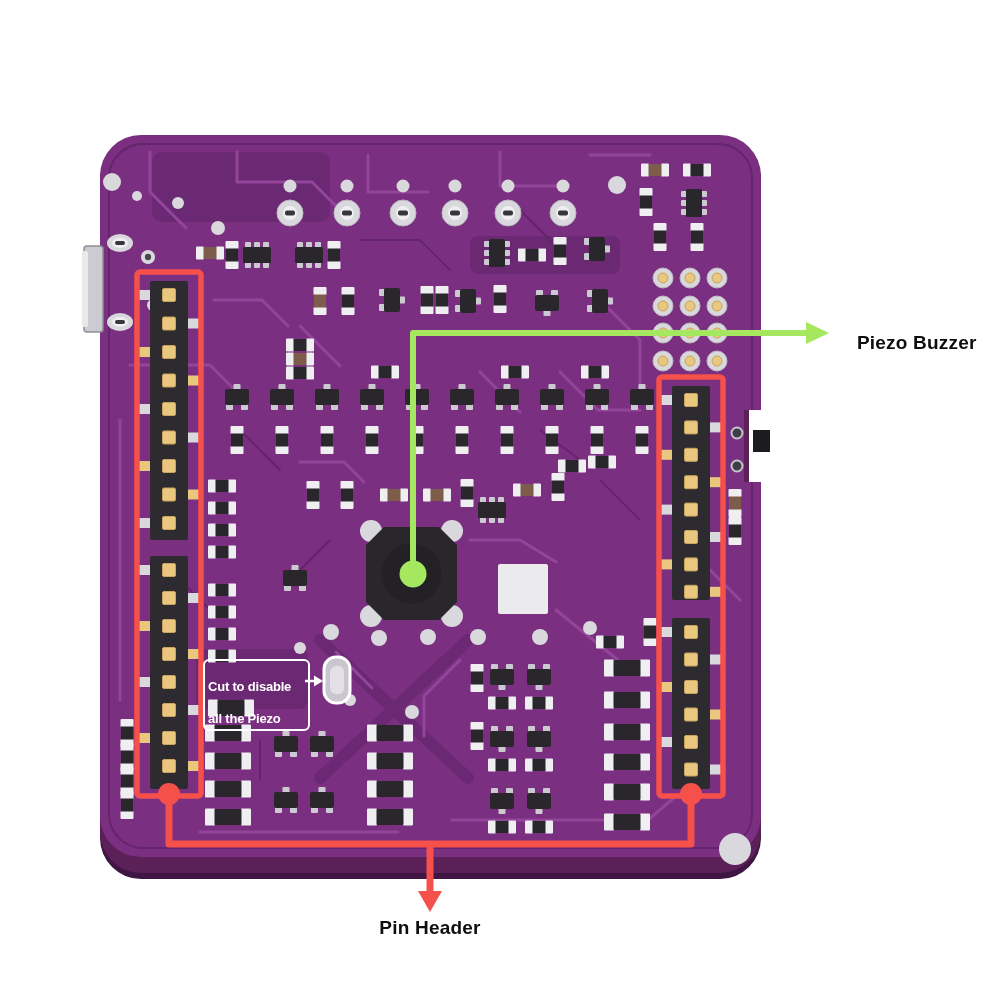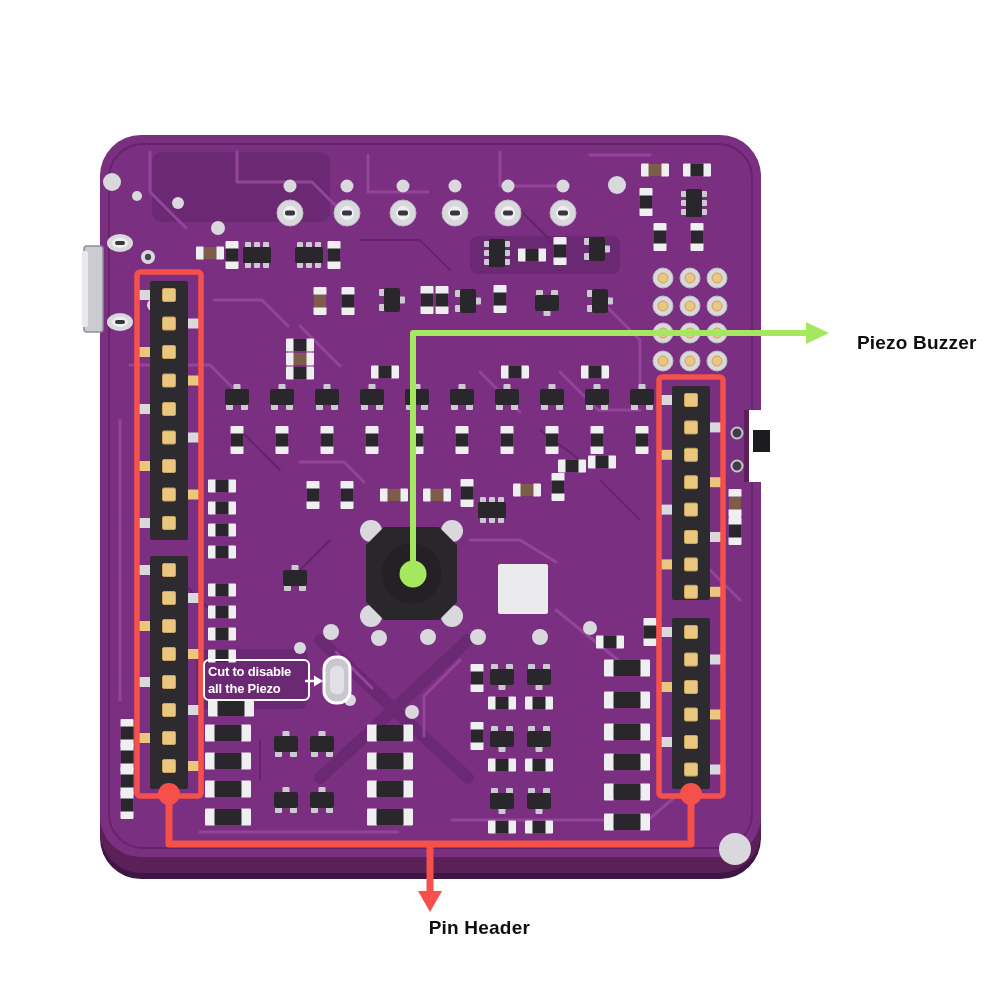--- a/index.html
+++ b/index.html
@@ -1,25 +1,25 @@
 <!DOCTYPE html>
 <html><head>
 <meta charset="utf-8">
 <style>
   html,body{margin:0;padding:0;background:#ffffff;}
   .stage{position:relative;width:1000px;height:1000px;background:#ffffff;overflow:hidden;
          font-family:"Liberation Sans",sans-serif;}
   .stage svg{position:absolute;left:0;top:0;}
   .ann{position:absolute;font-weight:bold;color:#0e0e0e;font-size:19px;letter-spacing:.2px;white-space:nowrap;}
   .ann-piezo{left:837px;top:332px;margin-left:20px;}
-  .ann-pinheader{left:330px;top:917px;width:200px;text-align:right;}
+  .ann-pinheader{left:330px;top:917px;width:200px;text-align:center;}
   .silk{position:absolute;left:203px;top:659px;width:97px;border:2.5px solid #ffffff;border-radius:6px;
         padding:2px 3px;color:#ffffff;font-size:13px;font-weight:bold;line-height:1.32;
         letter-spacing:-0.2px;white-space:nowrap;}
-  .silk span{display:block;}
+  .silk span{display:block;margin-top:15px;}
 </style>
 </head>
 <body>
 
 <div class="stage">
   <svg id="pcb" width="1000" height="1000" viewBox="0 0 1000 1000">
       <rect x="100" y="141" width="661" height="738" fill="#3f1643" rx="41"></rect>
       <rect x="100" y="139" width="661" height="734" fill="#5c2059" rx="41"></rect>
       <rect x="100" y="135" width="661" height="722" fill="#7b2f81" rx="41"></rect>
       <rect x="109" y="144" width="643" height="704" fill="none" rx="34" stroke="#63246a" stroke-width="1.8"></rect>

